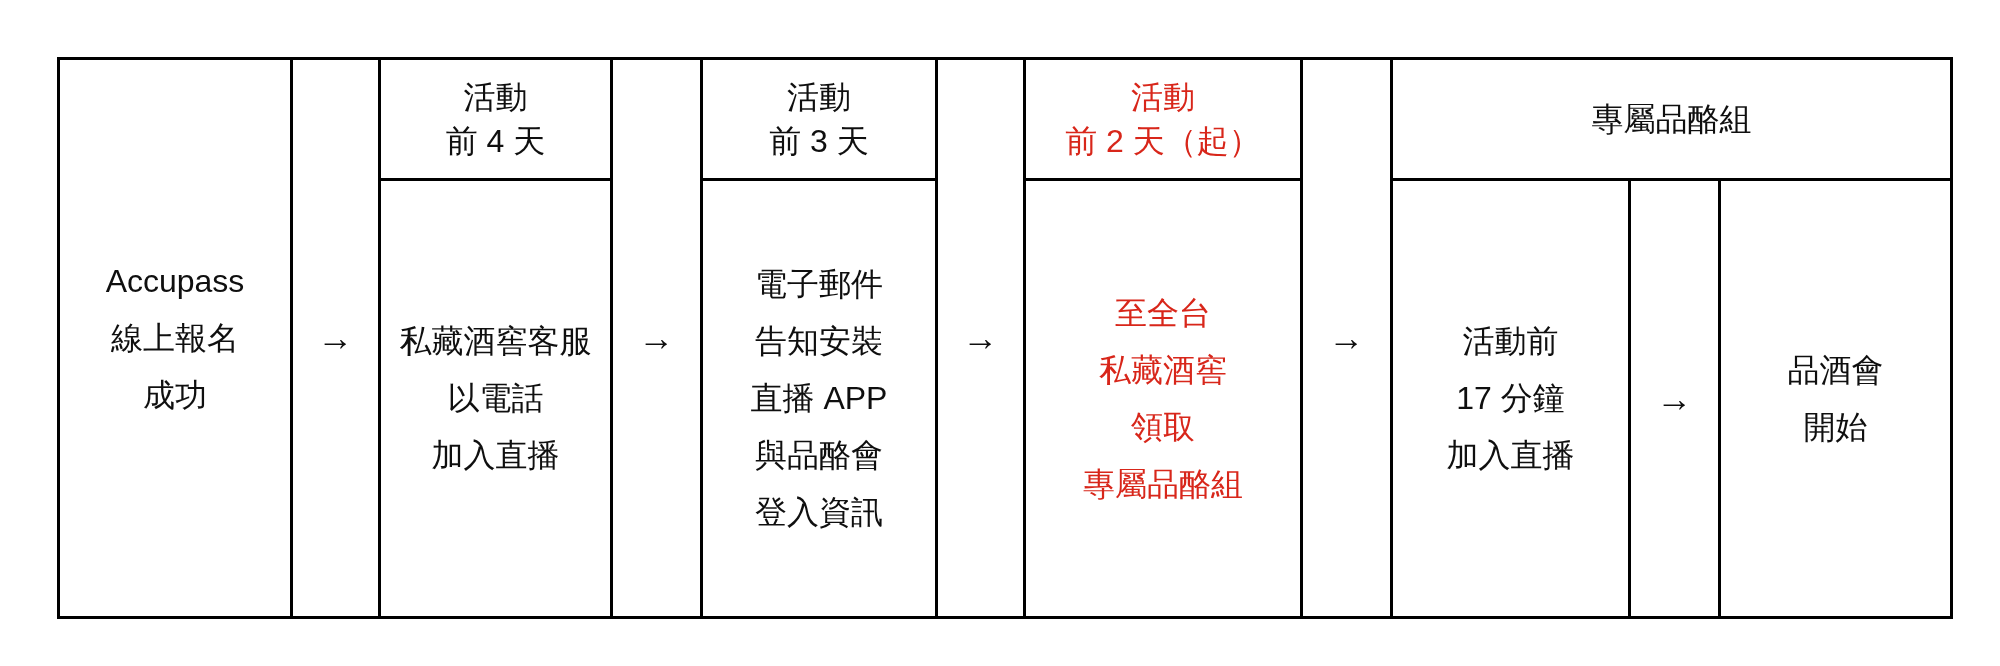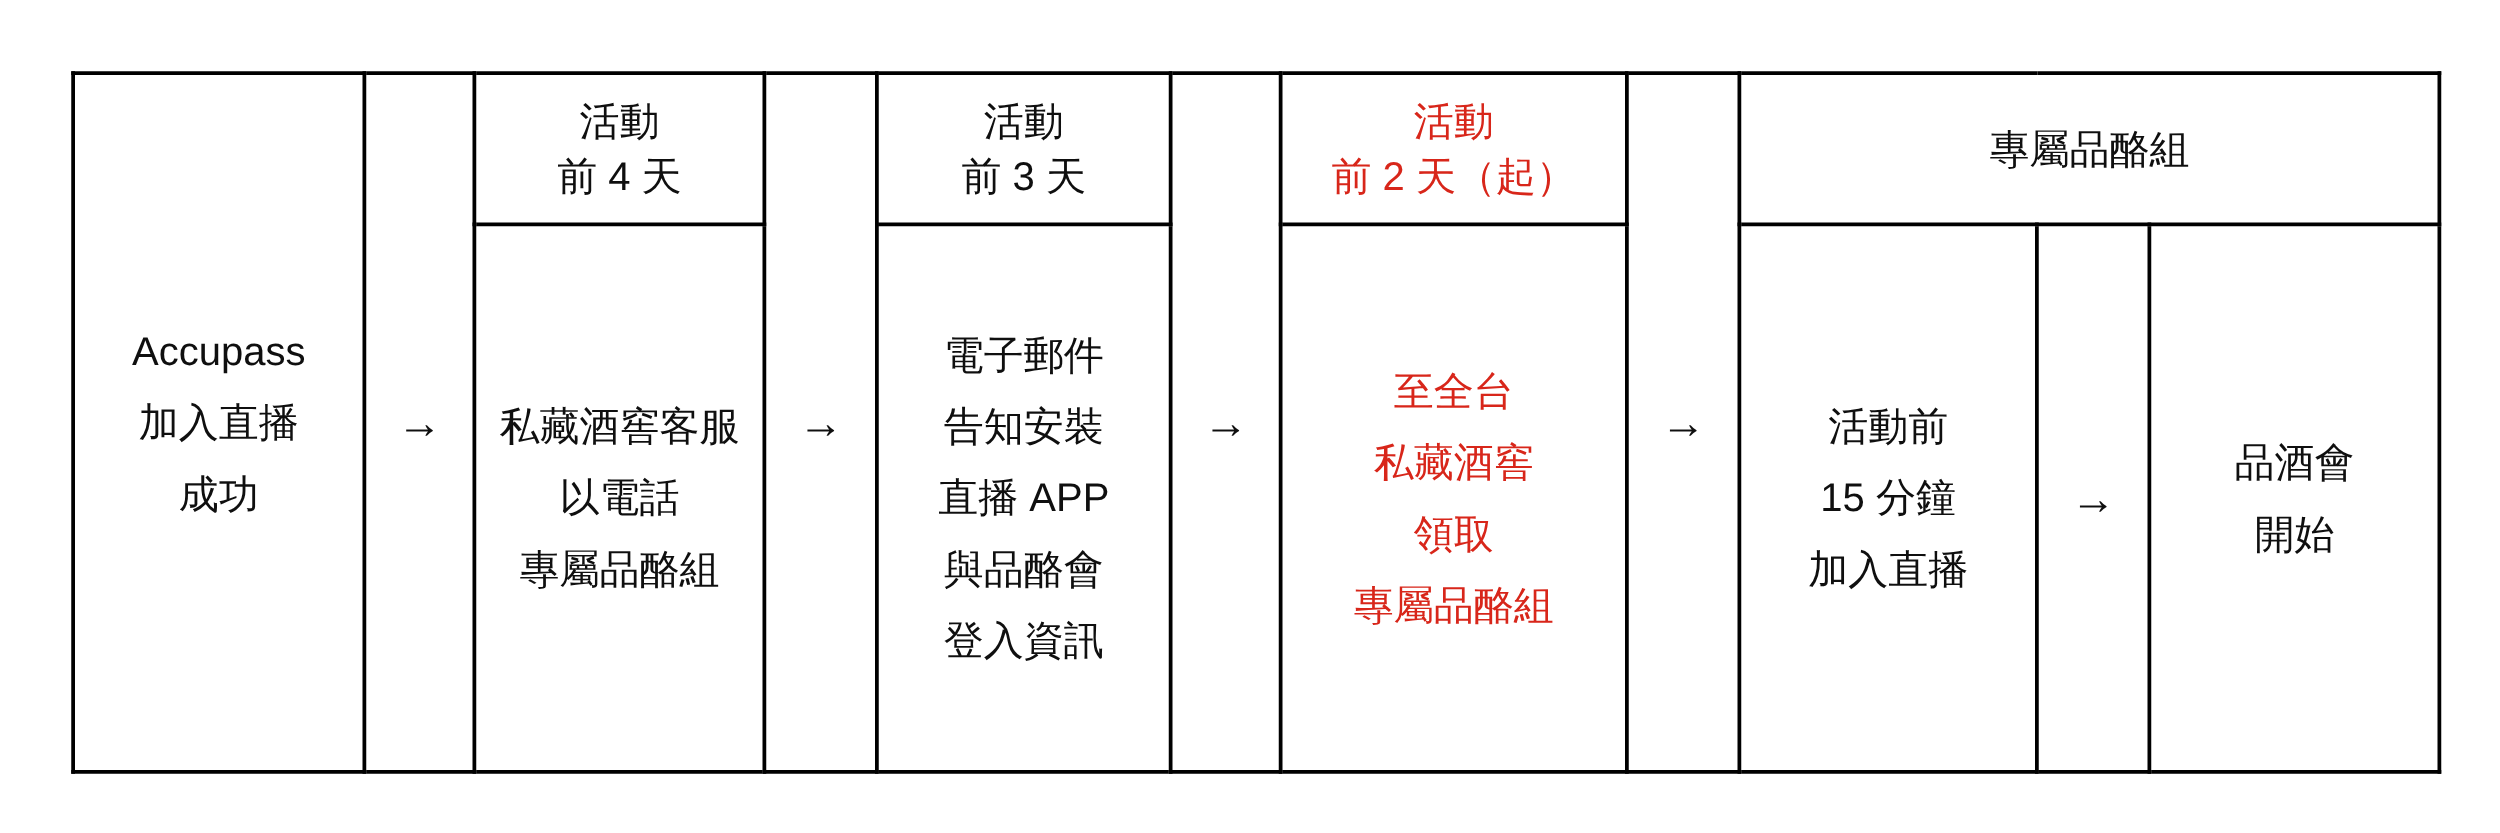--- a/index.html
+++ b/index.html
@@ -62,21 +62,21 @@
       <col style="width:277px">
       <col style="width:90px">
       <col style="width:238px">
       <col style="width:90px">
       <col style="width:232px">
     </colgroup>
     <tbody>
       <tr class="r-head">
         <td rowspan="2">
           <div class="txt body-lh">Accupass
-加入直播
+線上報名
 成功</div>
         </td>
         <td rowspan="2">
           <span class="arrow-glyph">→</span>
         </td>
         <td class="head">
           <div class="txt head-lh">活動
 前 4 天</div>
         </td>
         <td rowspan="2">
@@ -97,38 +97,38 @@
           <span class="arrow-glyph">→</span>
         </td>
         <td class="head" colspan="3">
           <div class="txt head-lh">專屬品酪組</div>
         </td>
       </tr>
       <tr class="r-body">
         <td>
           <div class="txt body-lh">私藏酒窖客服
 以電話
-專屬品酪組</div>
+加入直播</div>
         </td>
         <td>
           <div class="txt body-lh">電子郵件
 告知安裝
 直播 APP
 與品酪會
 登入資訊</div>
         </td>
         <td class="red">
           <div class="txt body-lh">至全台
 私藏酒窖
 領取
 專屬品酪組</div>
         </td>
         <td>
           <div class="txt body-lh">活動前
-15 分鐘
+17 分鐘
 加入直播</div>
         </td>
         <td>
           <span class="arrow-glyph">→</span>
         </td>
         <td>
           <div class="txt body-lh">品酒會
 開始</div>
         </td>
       </tr>

